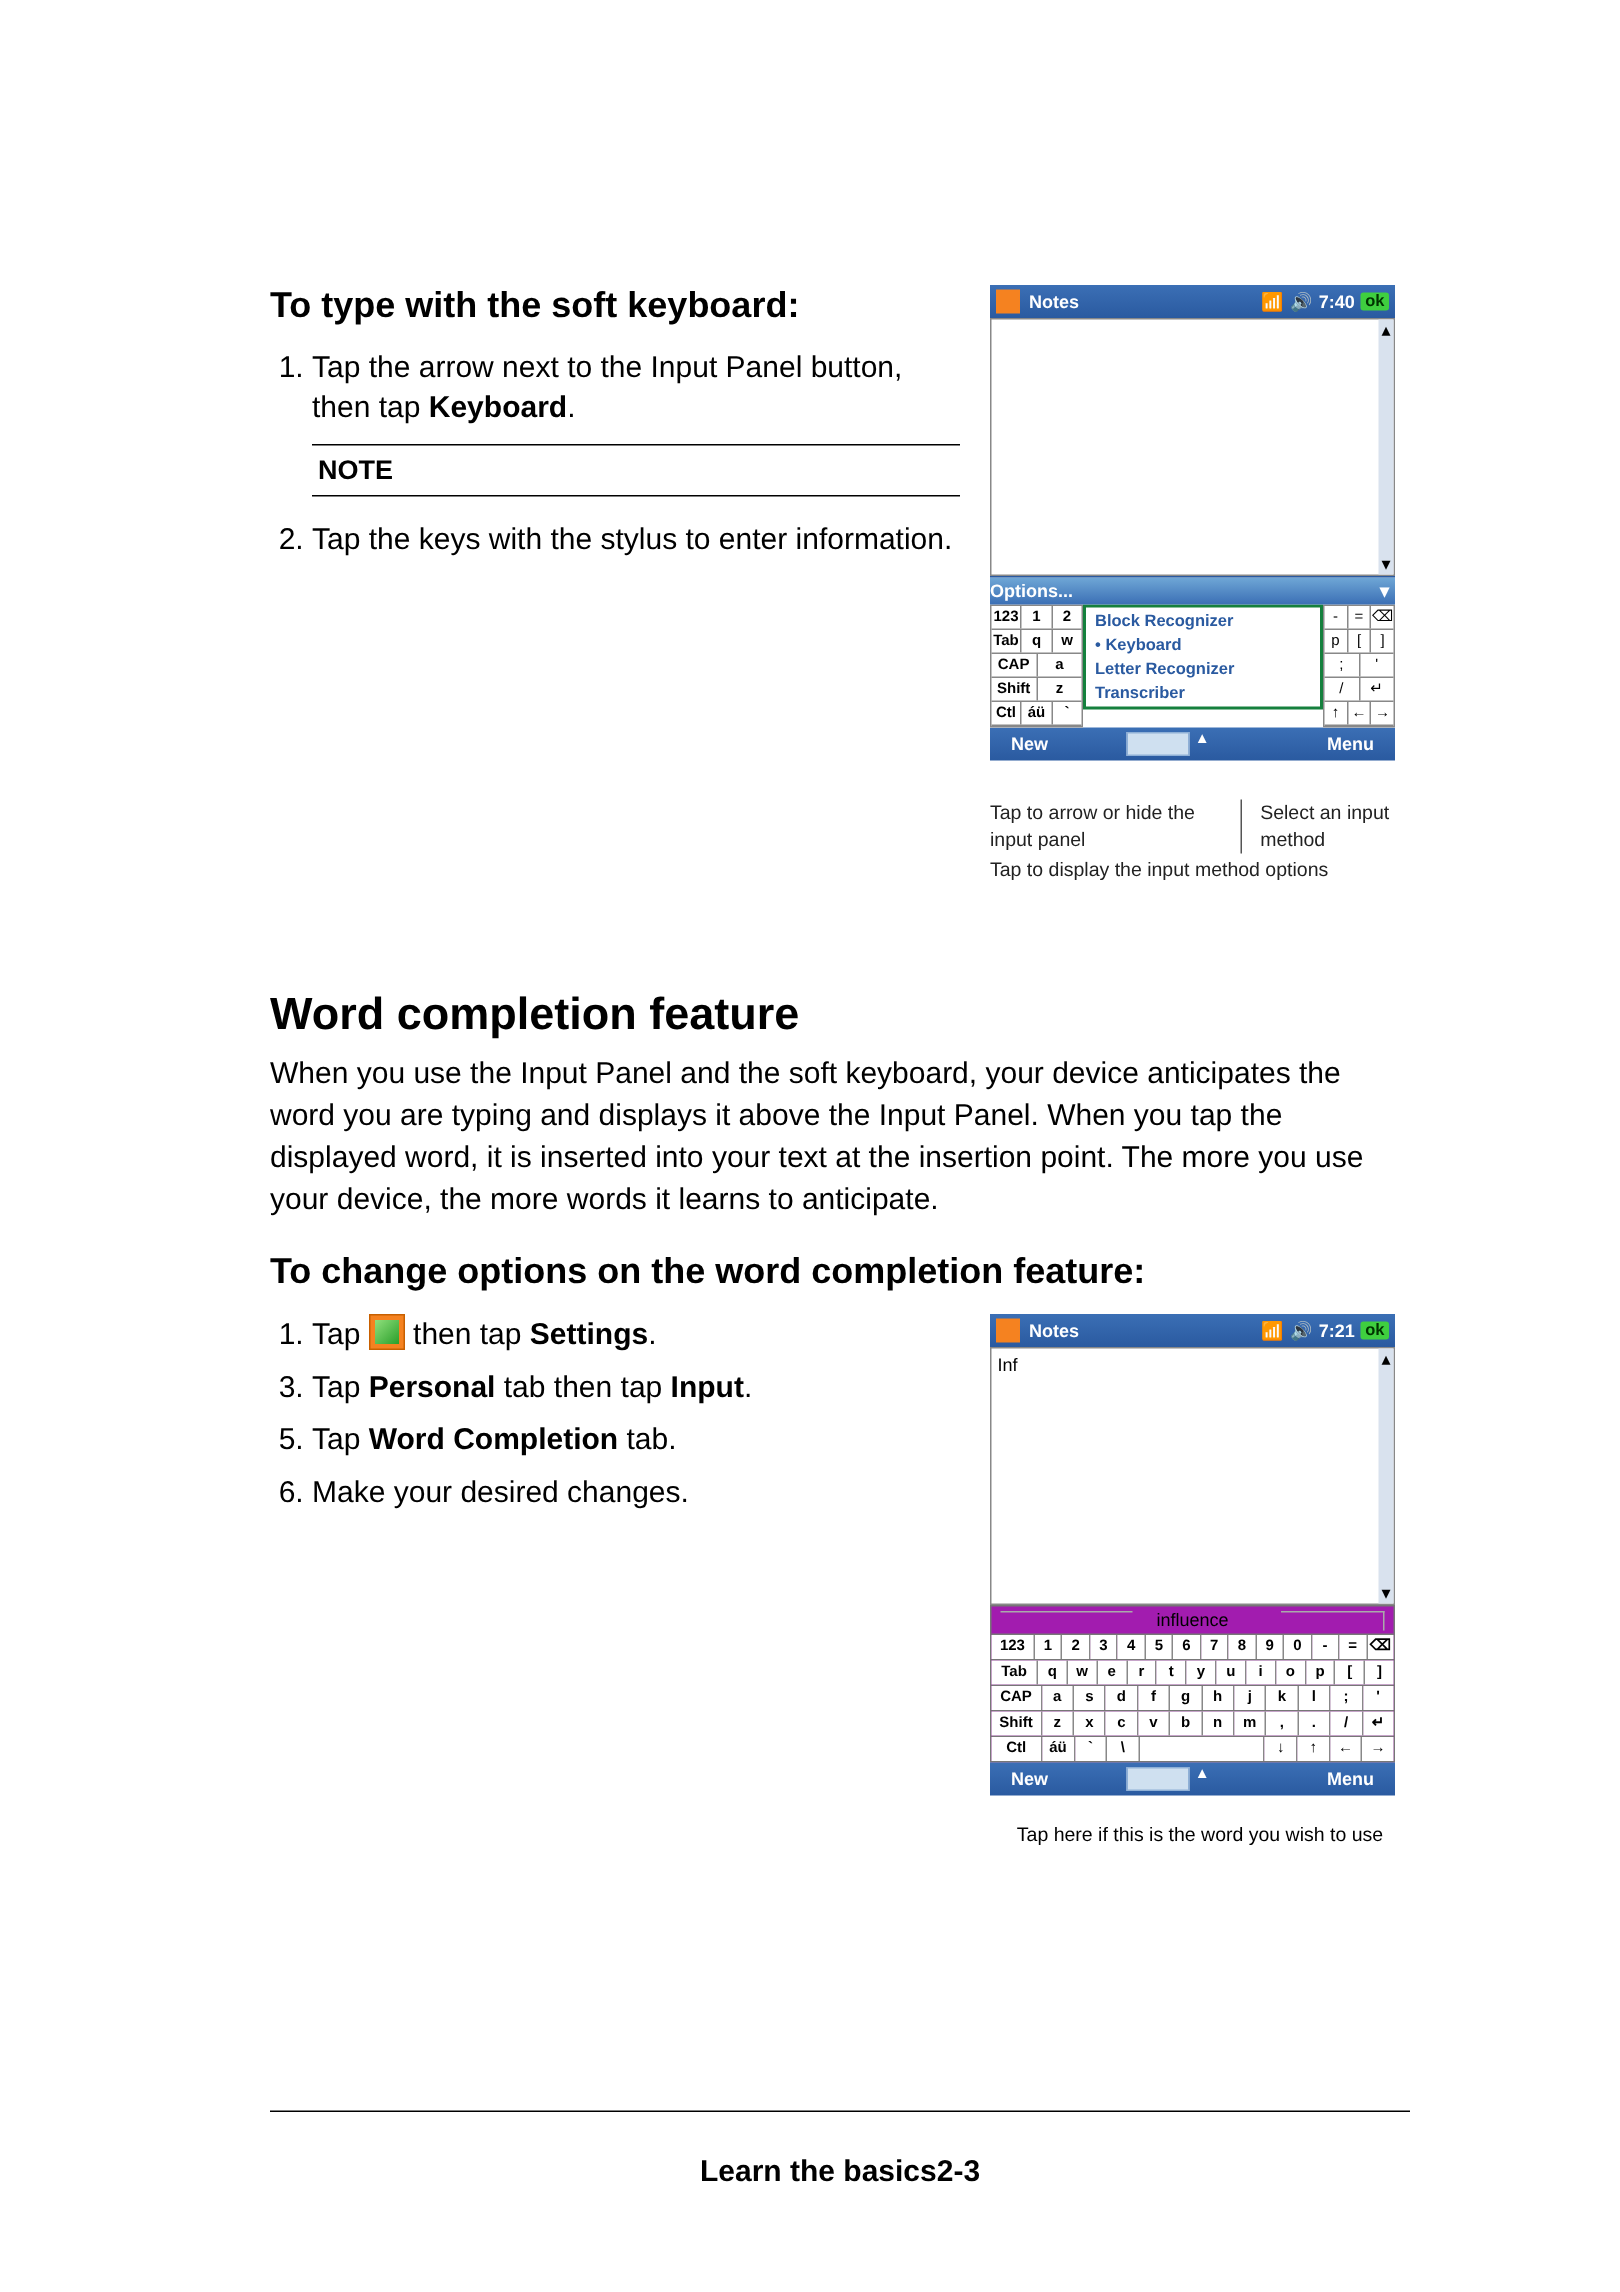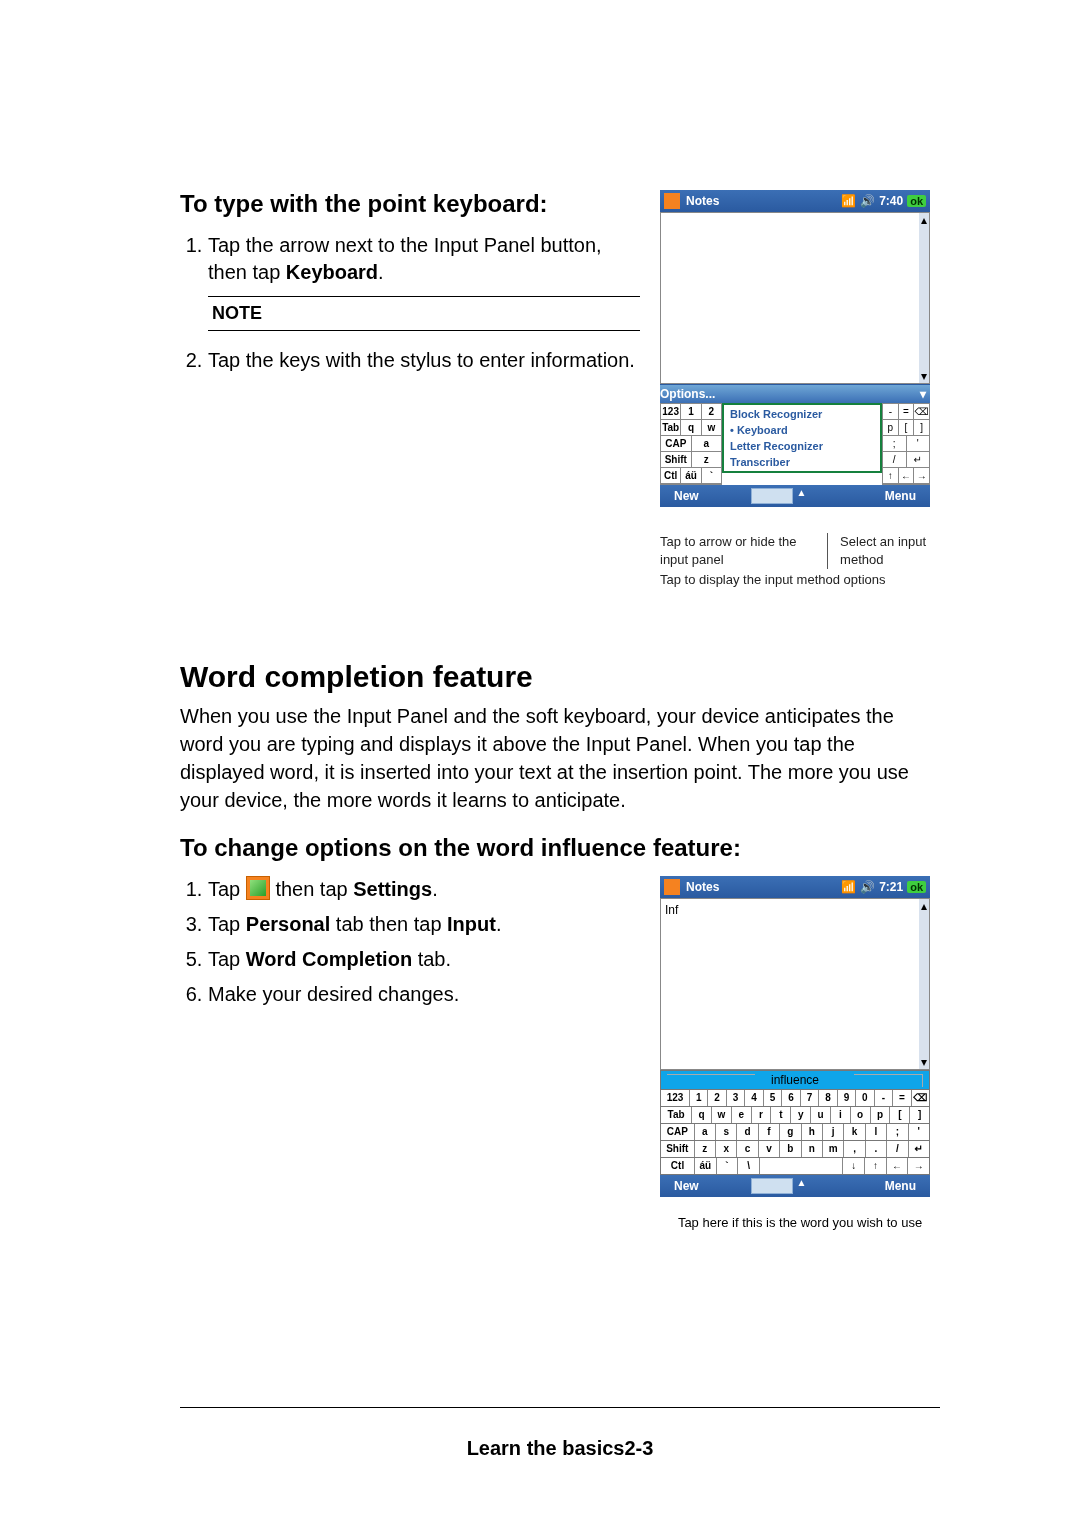--- a/index.html
+++ b/index.html
@@ -239,21 +239,21 @@
   }
   .start-icon::before {
     content: "";
     position: absolute;
     inset: 3px;
     background: linear-gradient(135deg,#8fe07c,#2a9e2a);
   }
   
   .full-kbd {
     border: 1px solid #777;
-    background: #0ea5e9;
+    background: #a21caf;
   }
   .full-kbd .sugg {
     text-align: center;
     border-bottom: 1px solid #777;
     font-size: 12px;
     padding: 2px 0;
     position: relative;
   }
   .full-kbd .sugg::before,
   .full-kbd .sugg::after {
@@ -307,21 +307,21 @@
     font-size: 20px;
   }
 </style>
 </head>
 <body>
 
 <div class="page">
 
   <div class="row1">
     <div class="col-left">
-      <h2 class="sub">To type with the point keyboard:</h2>
+      <h2 class="sub">To type with the soft keyboard:</h2>
       <ol>
         <li>
           <span>Tap the arrow next to the Input Panel button, then tap </span><b>Keyboard</b><span>.</span>
         </li>
       </ol>
       <div class="note-box">
         <div class="note-label">NOTE</div>
       </div>
       <ol start="2">
         <li>Tap the keys with the stylus to enter information.</li>
@@ -421,21 +421,21 @@
           <span class="sep">Select an input method</span>
         </div>
         <div>Tap to display the input method options</div>
       </div>
     </div>
   </div>
 
   <h1 class="section">Word completion feature</h1>
   <p class="body">When you use the Input Panel and the soft keyboard, your device anticipates the word you are typing and displays it above the Input Panel. When you tap the displayed word, it is inserted into your text at the insertion point. The more you use your device, the more words it learns to anticipate.</p>
 
-  <h2 class="sub">To change options on the word influence feature:</h2>
+  <h2 class="sub">To change options on the word completion feature:</h2>
 
   <div class="row2">
     <div class="col-left">
       <ol>
         <li value="1">
           <span>Tap </span>
           <span class="start-icon"></span>
           <span> then tap </span><b>Settings</b><span>.</span>
         </li>
         <li value="3">

